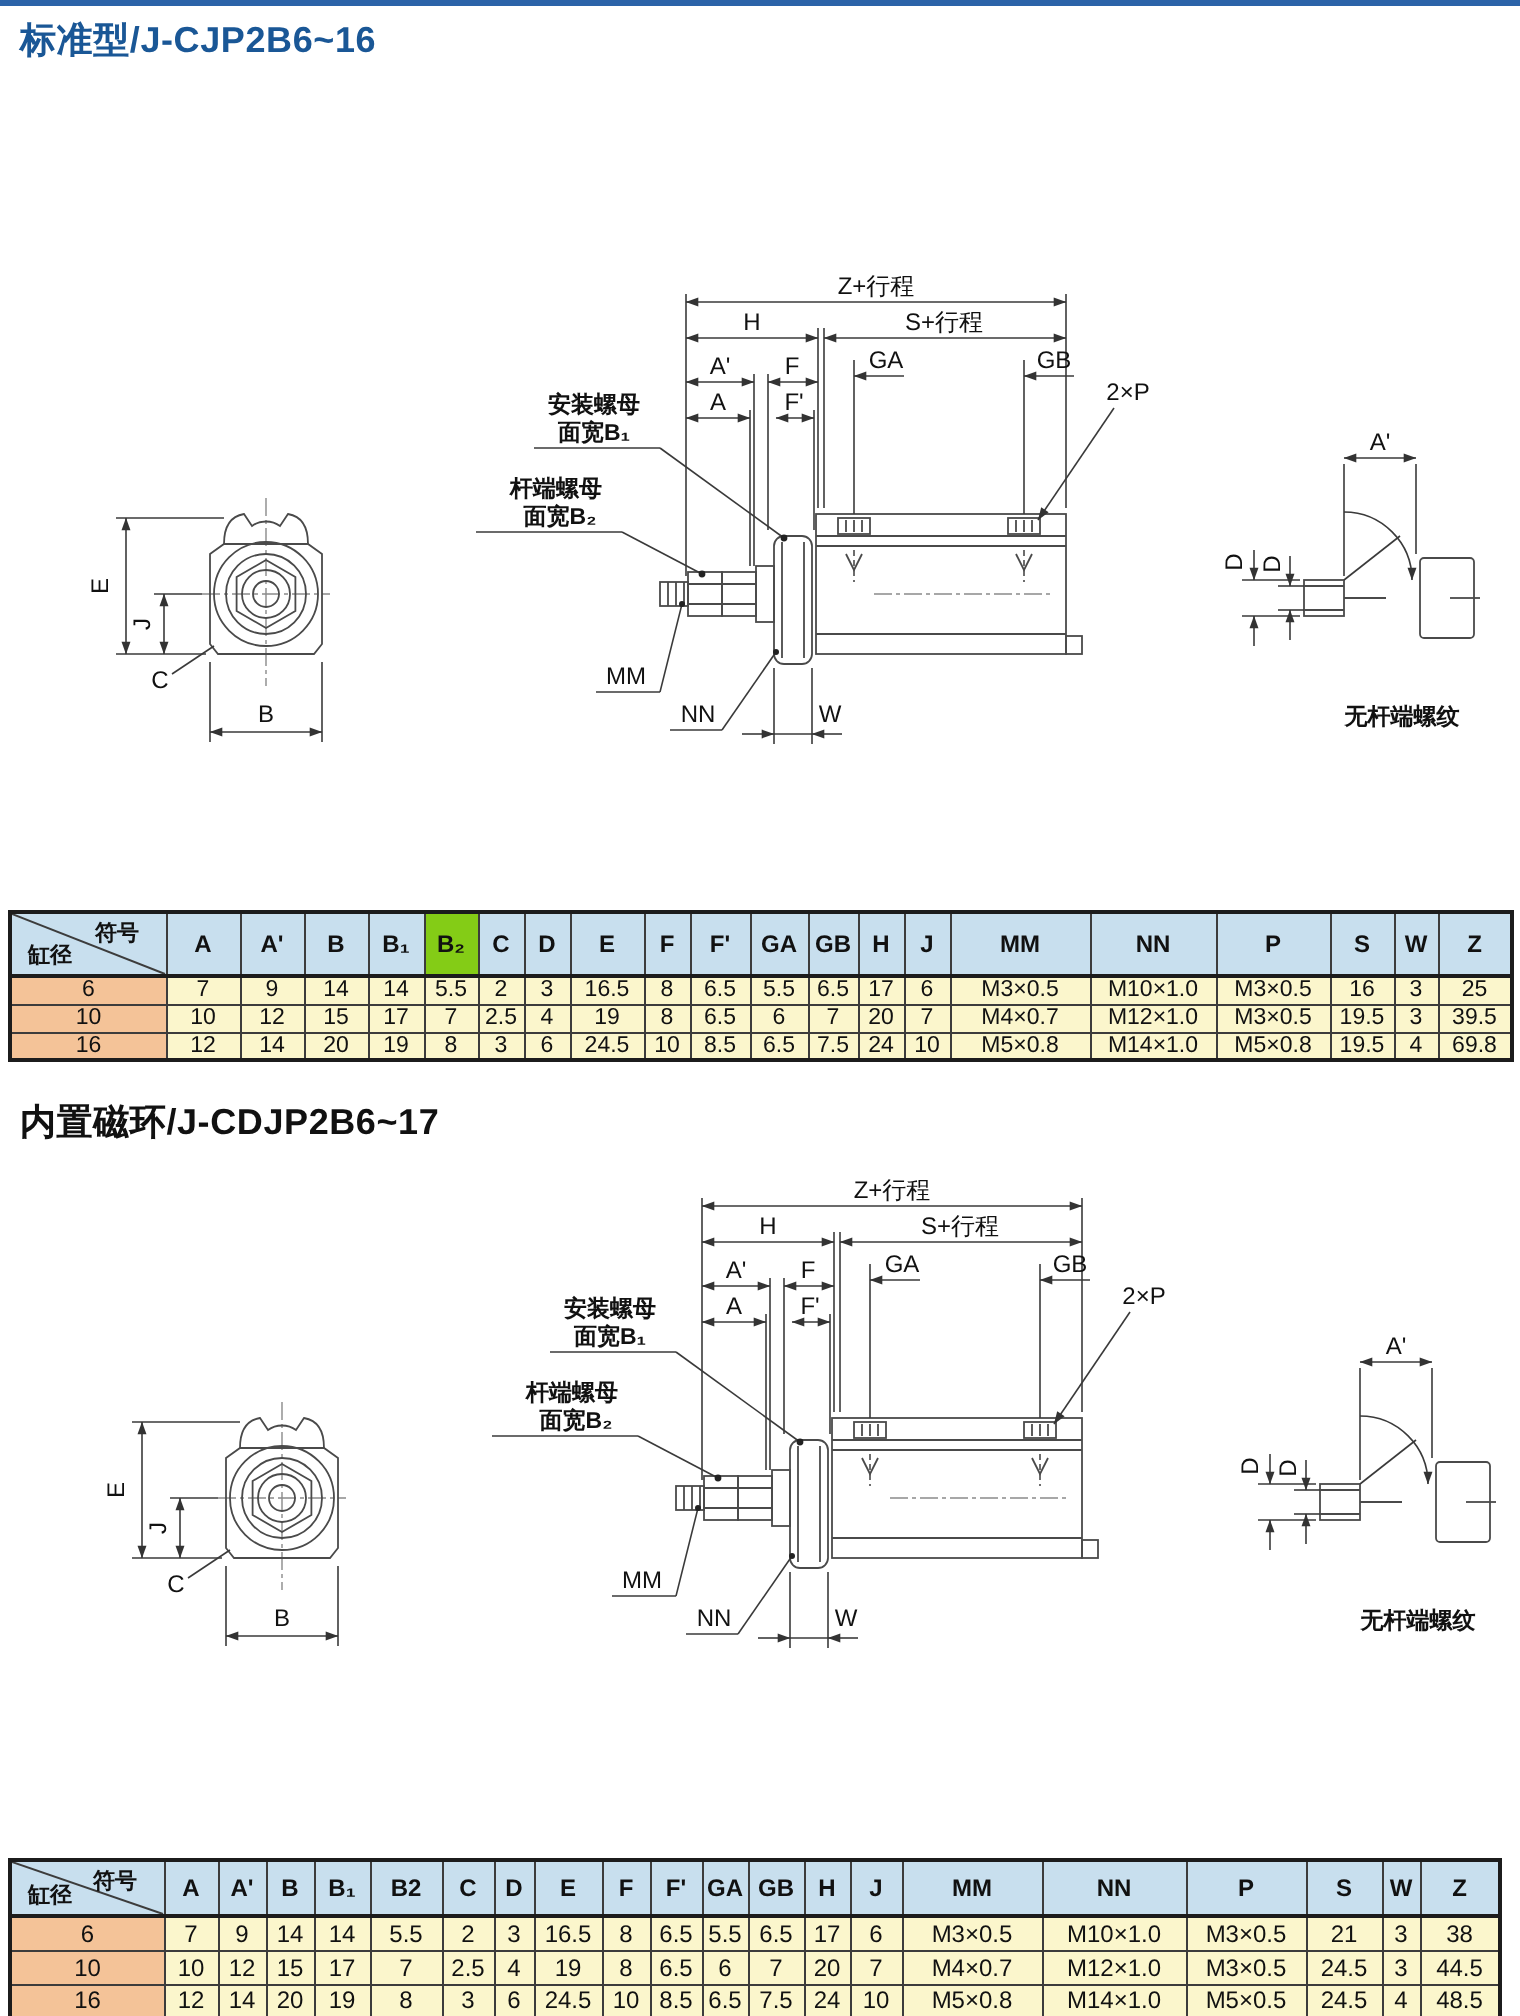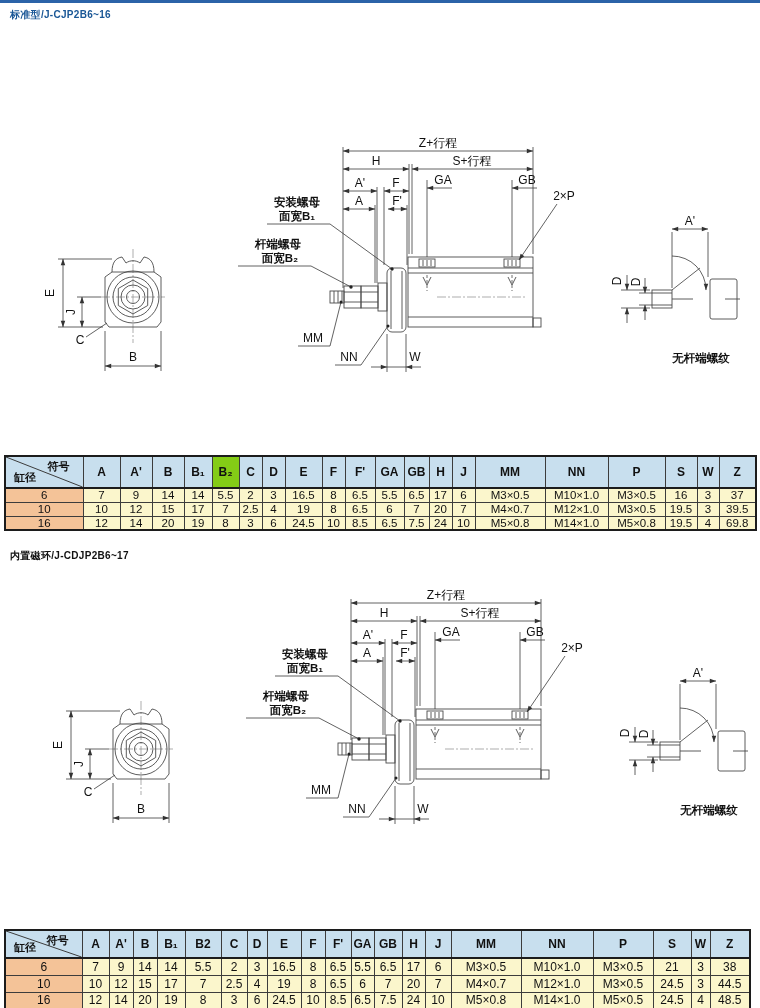--- a/index.html
+++ b/index.html
@@ -1,19 +1,19 @@
 <!DOCTYPE html>
 <html><head>
 <meta charset="utf-8">
 <style>
   html,body{margin:0;padding:0;background:#e8e8e8;}
   .page{position:relative;width:760px;height:1008px;background:#ffffff;overflow:hidden;
         font-family:"Liberation Sans",sans-serif;}
   .topline{position:absolute;top:0;left:0;width:760px;height:3px;}
-  .sec-title{position:absolute;left:10px;margin:0;font-size:10px;font-weight:bold;letter-spacing:.3px;}
+  .sec-title{position:absolute;left:10px;margin:0;font-size:18px;font-weight:bold;letter-spacing:.3px;}
   .sec-title.s1{top:8px;}
   .sec-title.s2{top:549px;}
 
   svg.drw{position:absolute;top:0;left:0;}
   svg.drw .ln{stroke:#4a4a4a;stroke-width:0.9;fill:none;}
   svg.drw .dim{stroke:#3a3a3a;stroke-width:0.8;fill:none;}
   svg.drw .cl{stroke:#8a8a8a;stroke-width:0.7;fill:none;stroke-dasharray:9 2 2 2;}
   svg.drw .dsh{stroke:#4a4a4a;stroke-width:0.8;fill:none;stroke-dasharray:3 2;}
   svg.drw text{font-family:"Liberation Sans",sans-serif;font-size:12px;fill:#111;text-anchor:middle;}
   svg.drw text.zh{font-size:11.5px;font-weight:bold;}
@@ -279,21 +279,21 @@
           <td style="background: rgb(251, 246, 204);">6.5</td>
           <td style="background: rgb(251, 246, 204);">5.5</td>
           <td style="background: rgb(251, 246, 204);">6.5</td>
           <td style="background: rgb(251, 246, 204);">17</td>
           <td style="background: rgb(251, 246, 204);">6</td>
           <td style="background: rgb(251, 246, 204);">M3×0.5</td>
           <td style="background: rgb(251, 246, 204);">M10×1.0</td>
           <td style="background: rgb(251, 246, 204);">M3×0.5</td>
           <td style="background: rgb(251, 246, 204);">16</td>
           <td style="background: rgb(251, 246, 204);">3</td>
-          <td style="background: rgb(251, 246, 204);">37</td>
+          <td style="background: rgb(251, 246, 204);">25</td>
         </tr>
         <tr>
           <td style="background: rgb(244, 195, 152);">10</td>
           <td style="background: rgb(251, 246, 204);">10</td>
           <td style="background: rgb(251, 246, 204);">12</td>
           <td style="background: rgb(251, 246, 204);">15</td>
           <td style="background: rgb(251, 246, 204);">17</td>
           <td style="background: rgb(251, 246, 204);">7</td>
           <td style="background: rgb(251, 246, 204);">2.5</td>
           <td style="background: rgb(251, 246, 204);">4</td>

